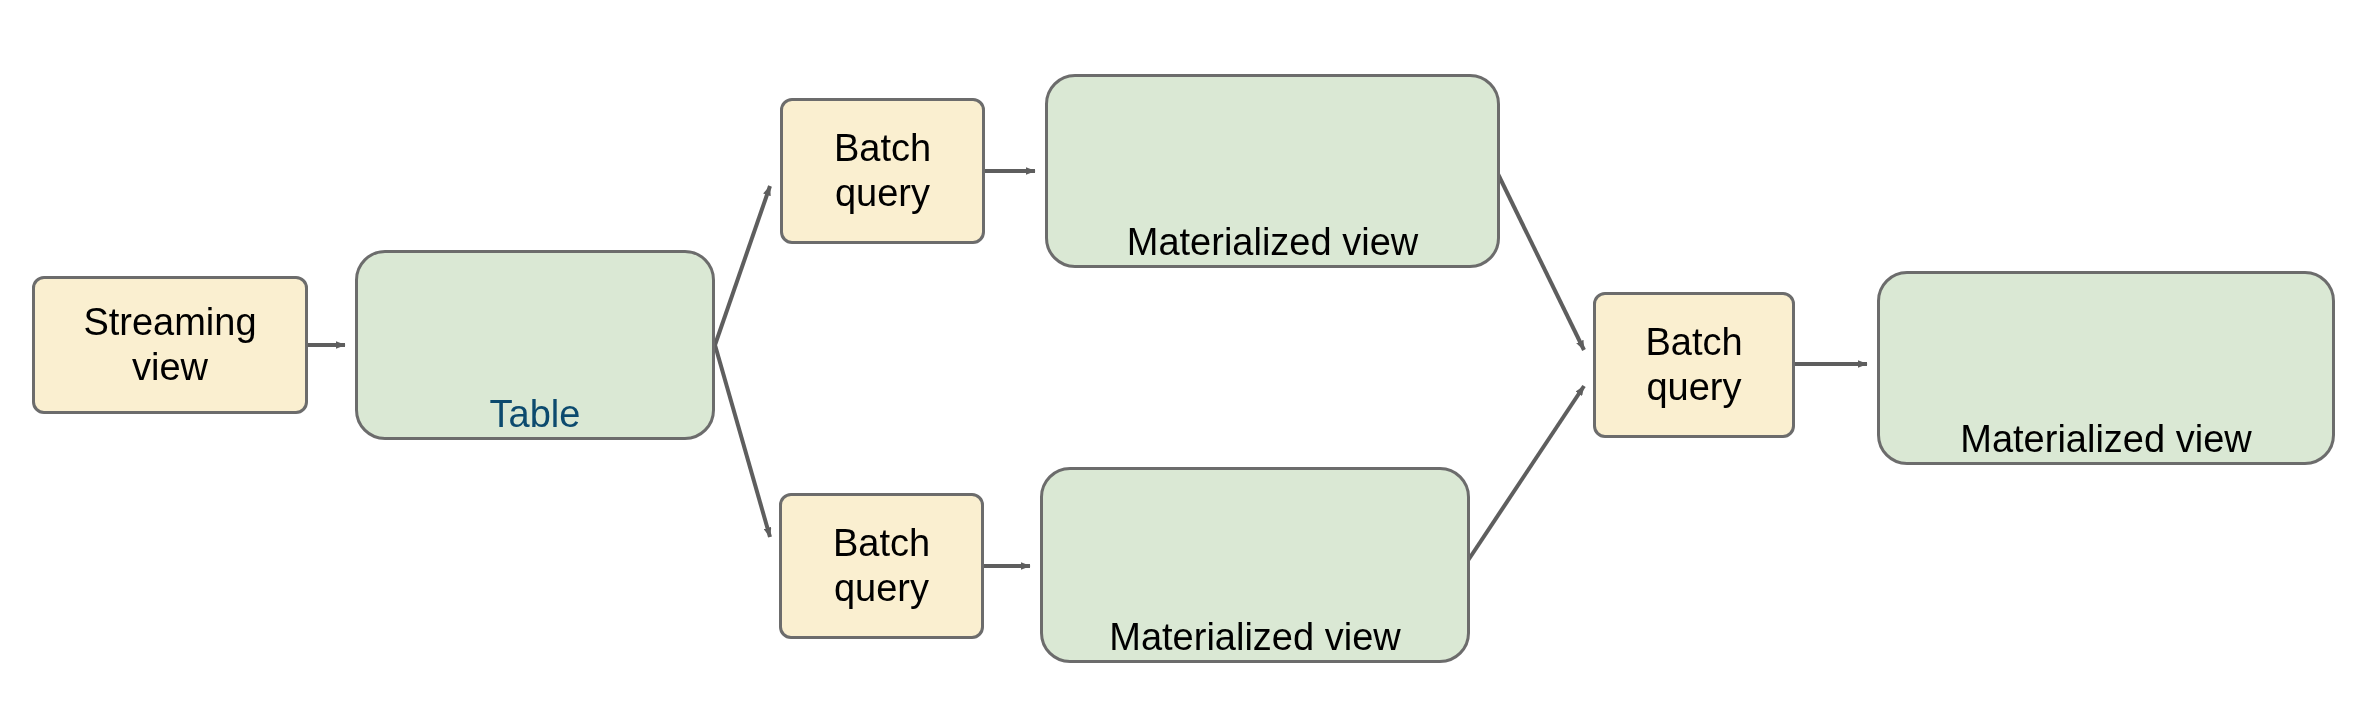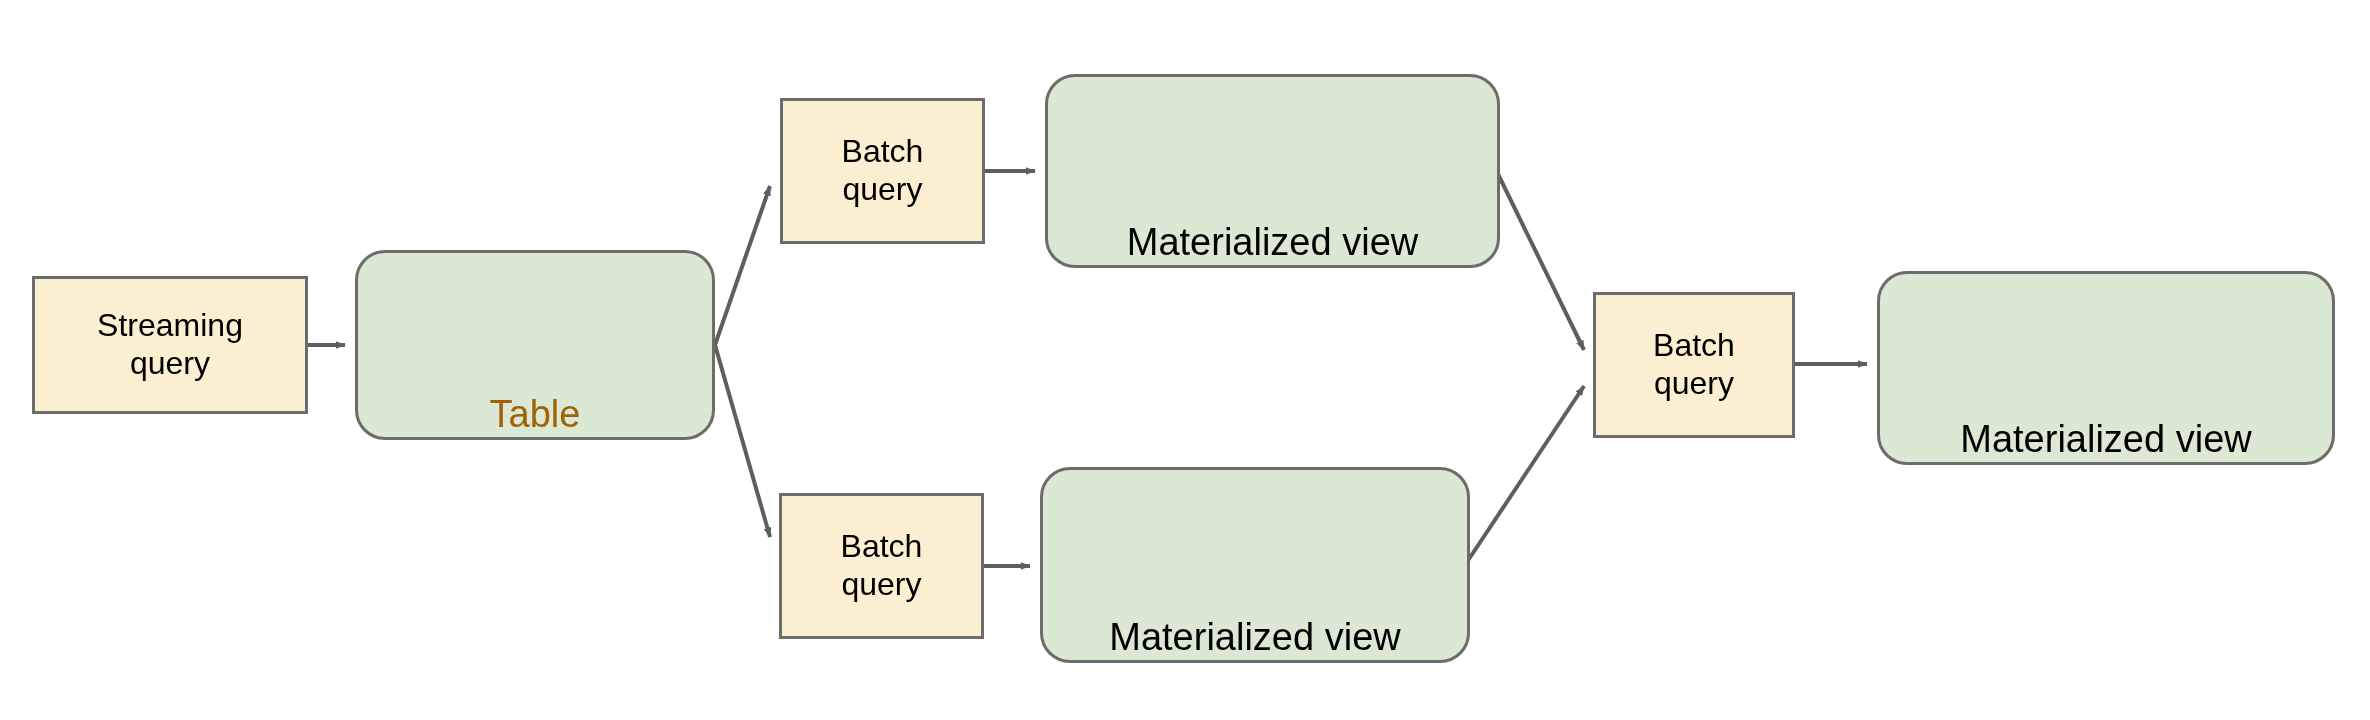--- a/index.html
+++ b/index.html
@@ -35,22 +35,22 @@
     text-align: center;
     color: #000000;
     line-height: 1.18;
     border-width: 3px;
     border-style: solid;
     white-space: pre-line;
   }
   .node-process {
     background: #faefd0;
     border-color: #6c6c6c;
-    border-radius: 0;
-    font-size: 32px;
+    border-radius: 12px;
+    font-size: 38px;
   }
   .node-store {
     background: #dae8d4;
     border-color: #6c6c6c;
     border-radius: 30px;
     font-size: 38px;
     align-items: flex-end;
   }
 </style>
 </head>
@@ -71,24 +71,24 @@
         <polyline points="715,345 770,537" marker-end="url(#arrowhead)"></polyline>
         <polyline points="984,566 1030,566" marker-end="url(#arrowhead)"></polyline>
         <polyline points="1497,172 1584,350" marker-end="url(#arrowhead)"></polyline>
         <polyline points="1467,562 1584,386" marker-end="url(#arrowhead)"></polyline>
         <polyline points="1795,364 1867,364" marker-end="url(#arrowhead)"></polyline>
       </g>
   </svg>
 
   <div class="node node-process" style="left: 32px; top: 276px; width: 276px; height: 138px; background: rgb(250, 239, 208); border-color: rgb(108, 108, 108); color: rgb(0, 0, 0);">
     <span>Streaming
-query</span>
+view</span>
   </div>
 
-  <div class="node node-store" style="left: 355px; top: 250px; width: 360px; height: 190px; background: rgb(218, 232, 212); border-color: rgb(108, 108, 108); color: #a16207;">
+  <div class="node node-store" style="left: 355px; top: 250px; width: 360px; height: 190px; background: rgb(218, 232, 212); border-color: rgb(108, 108, 108); color: #0c4a6e;">
     <span>Table</span>
   </div>
 
   <div class="node node-process" style="left: 780px; top: 98px; width: 205px; height: 146px; background: rgb(250, 239, 208); border-color: rgb(108, 108, 108); color: rgb(0, 0, 0);">
     <span>Batch
 query</span>
   </div>
 
   <div class="node node-store" style="left: 1045px; top: 74px; width: 455px; height: 194px; background: rgb(218, 232, 212); border-color: rgb(108, 108, 108); color: rgb(0, 0, 0);">
     <span>Materialized view</span>

